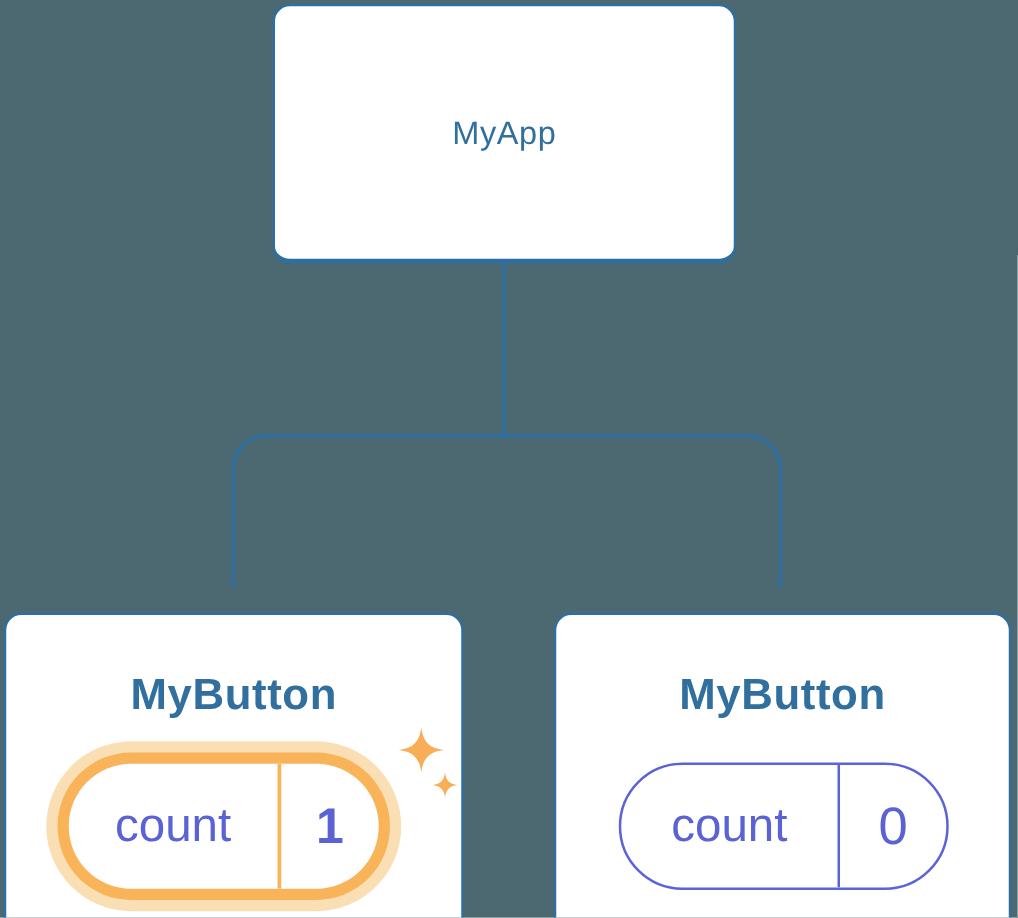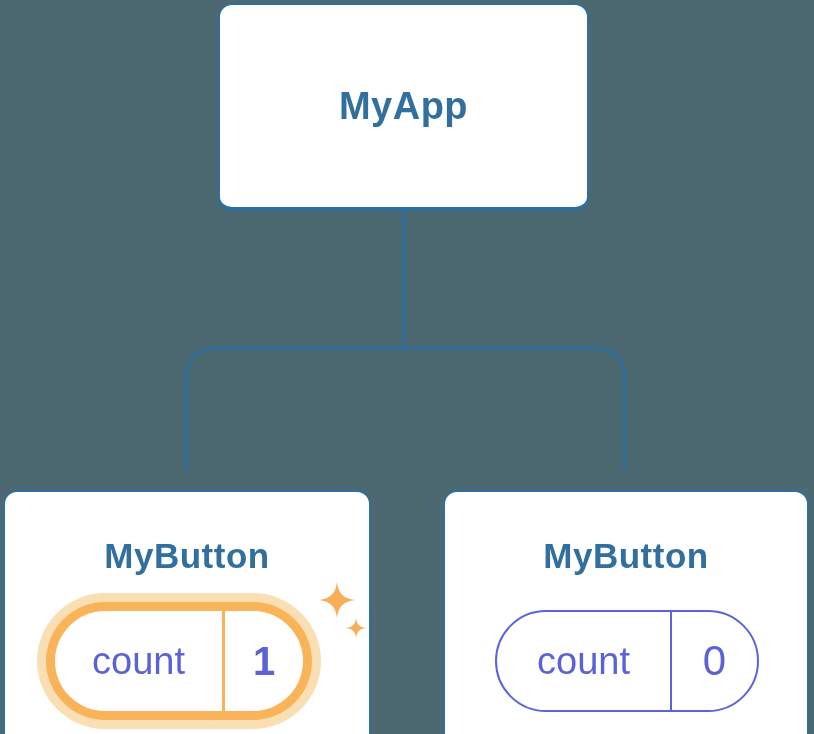--- a/index.html
+++ b/index.html
@@ -32,22 +32,22 @@
     border-bottom-width: 4px;
     border-radius: 14px;
   }
   .node-root {
     left: 218px; top: 3px;
     width: 371px; height: 208px;
     display: flex; align-items: center; justify-content: center;
   }
   .node-label {
     color: var(--title);
-    font-size: 38px;
-    font-weight: 700;
+    font-size: 26px;
+    font-weight: 400;
     letter-spacing: 0.5px;
   }
   .node-child {
     top: 470px;
     width: 368px; height: 257px; margin-top: 20px;
   }
   .node-child-left  { left: 3px;  }
   .node-child-right { left: 443px; width: 366px; }
   .node-title {
     position: absolute;

